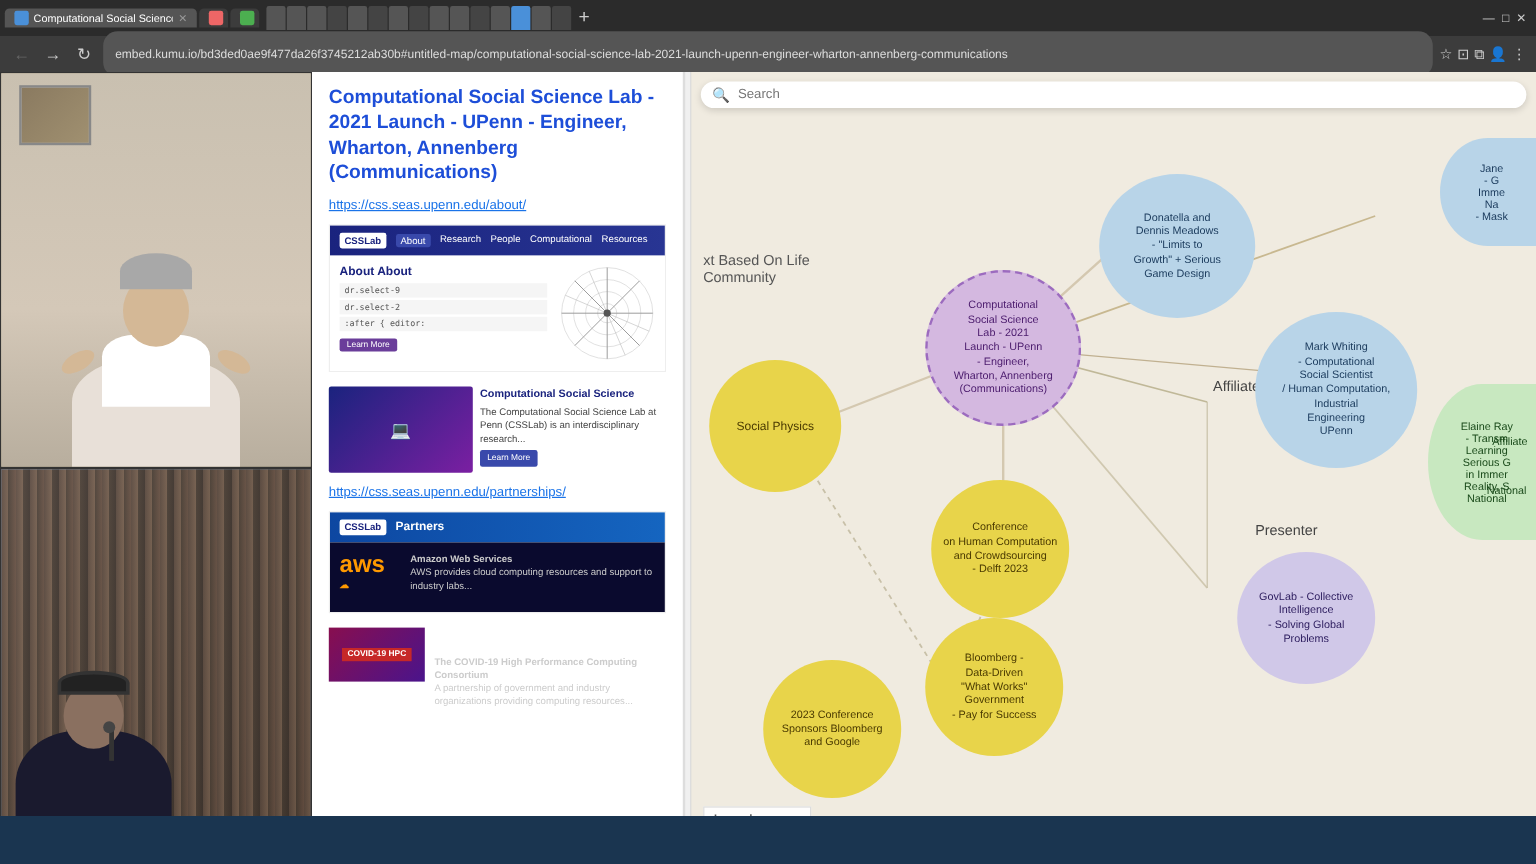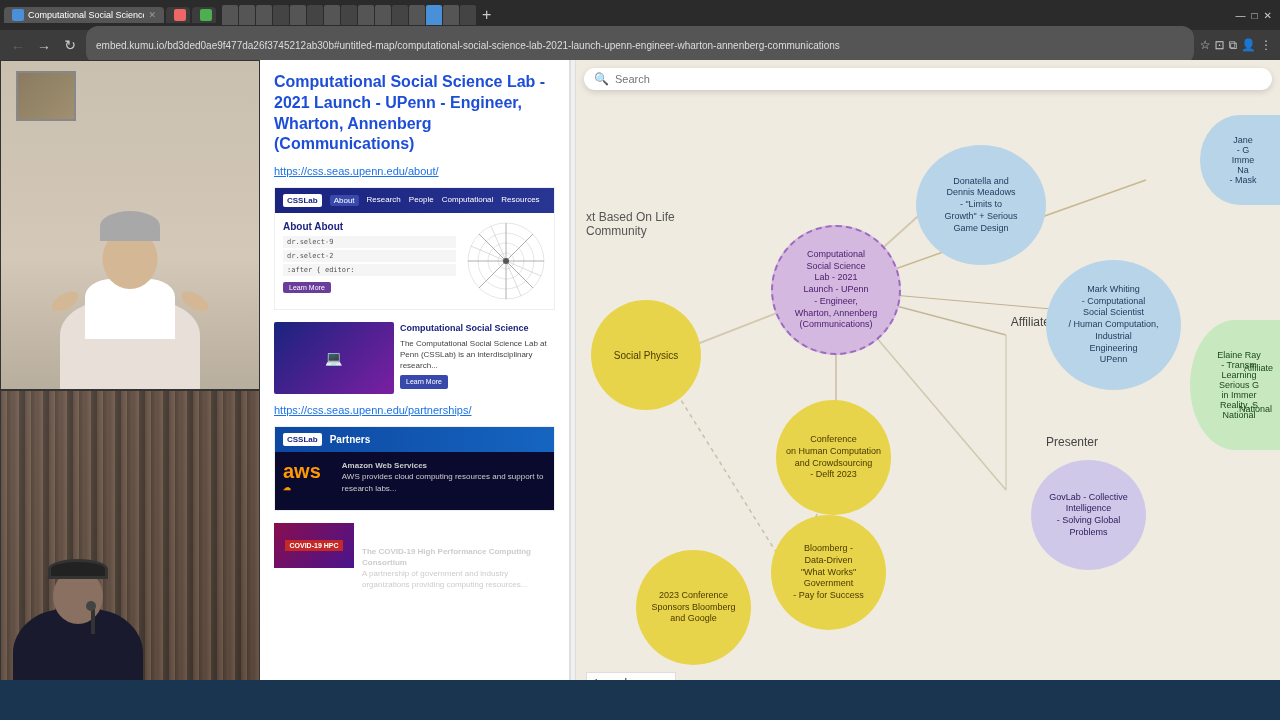--- a/index.html
+++ b/index.html
@@ -600,21 +600,21 @@
         <div class="partners-body">
           <div class="aws-section">
             <div>
               <div class="aws-logo">
                 aws
                 <span>☁</span>
               </div>
             </div>
             <div class="aws-text">
               <strong>Amazon Web Services</strong>
-              <p>AWS provides cloud computing resources and support to research labs...</p>
+              <p>AWS provides cloud computing resources and support to industry labs...</p>
             </div>
           </div>
         </div>
       </div>
 
       <div style="margin-top:8px;">
         <div class="covid-section">
           <div class="covid-thumb">
             <div class="covid-label">COVID-19 HPC</div>
           </div>

